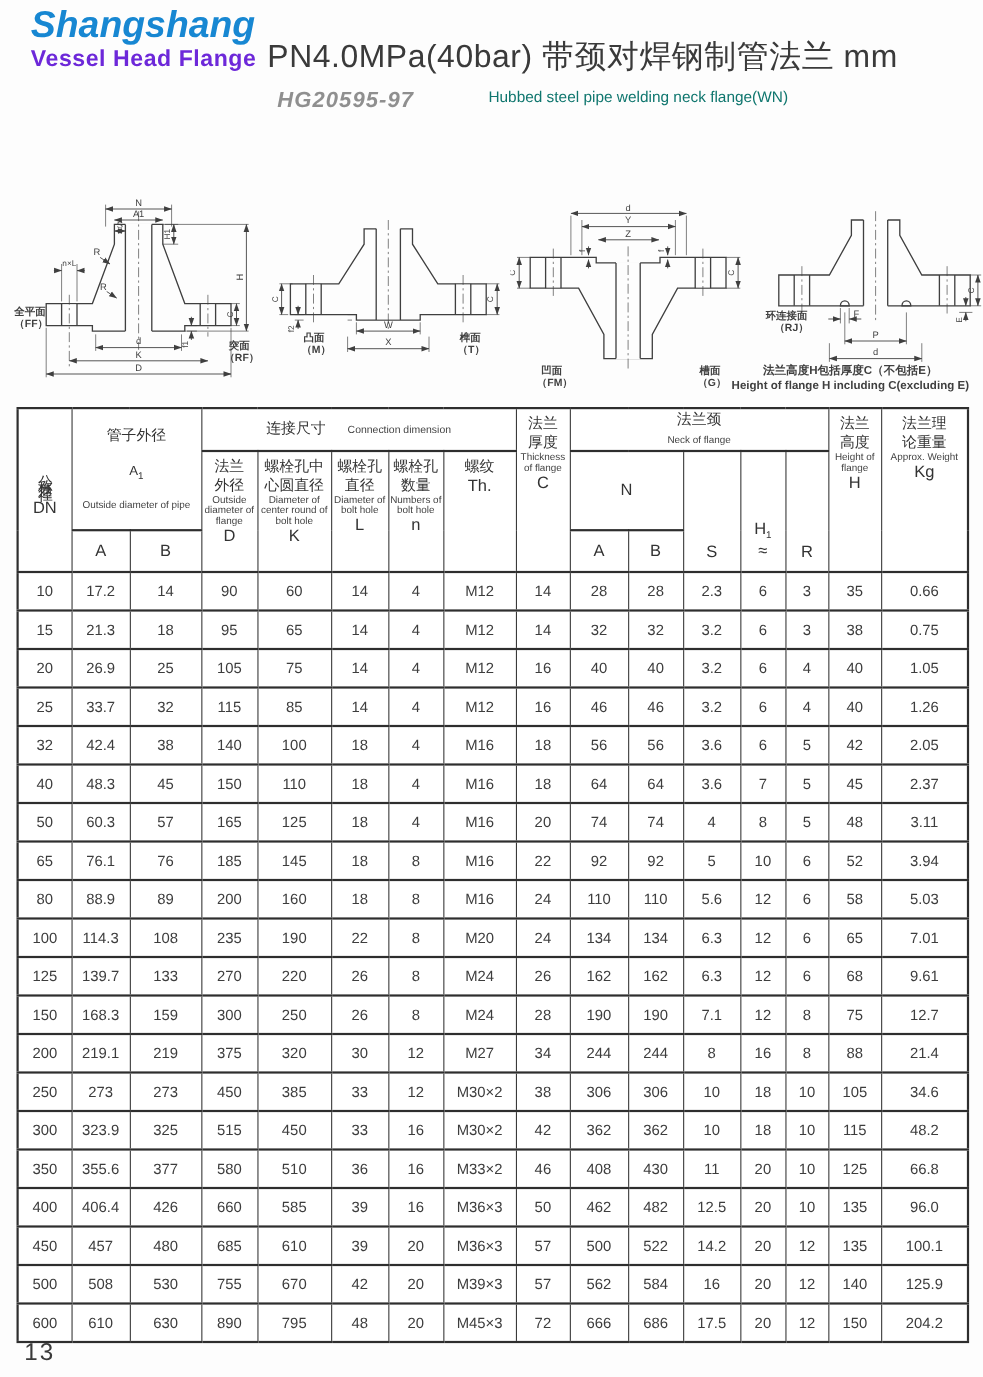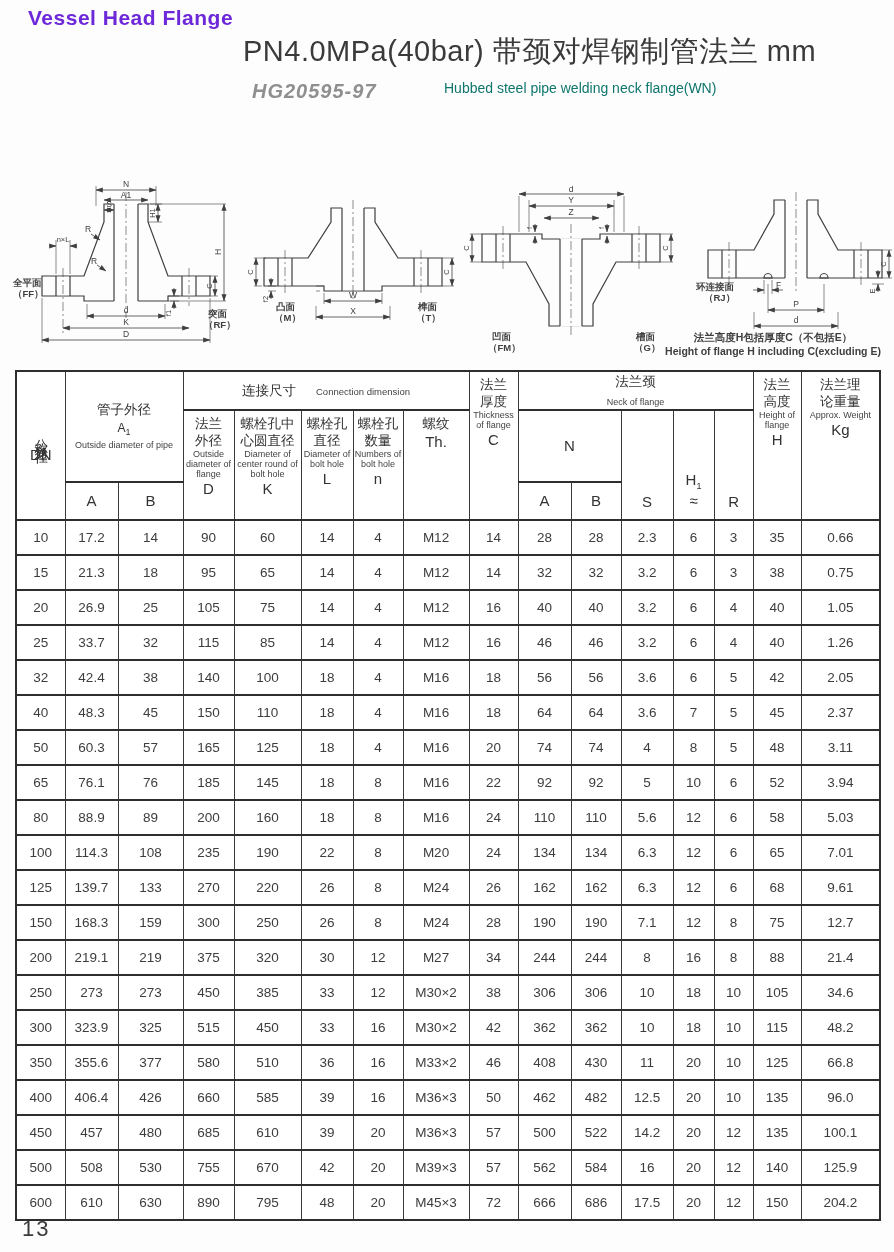--- a/index.html
+++ b/index.html
@@ -31,35 +31,36 @@
   table { border-collapse:collapse; table-layout:fixed; width:864px; background:#fff; }
   th,td { border-left:1px solid #3a3a3a; border-right:1px solid #3a3a3a;
           border-top:2px solid #2e2e2e; border-bottom:2px solid #2e2e2e;
           text-align:center; vertical-align:middle; font-weight:normal; }
   table { border:2px solid #2e2e2e; }
   tbody td { height:35px; font-size:13.5px; color:#3d3d3d; }
   .hcn { font-size:13.5px; line-height:1.25; color:#333; }
   .hen { font-size:9px; line-height:1.1; color:#444; }
   .hcode { font-size:15px; color:#333; }
   .vstack { display:flex; flex-direction:column; align-items:center; height:100%; padding:5px 1px; }
-  .vmid { display:flex; flex-direction:column; justify-content:center; align-items:center; height:100%; gap:2px; }
+  .vmid { display:flex; flex-direction:column; justify-content:center; align-items:center; height:100%; gap:16px; }
   .vbot { display:flex; flex-direction:column; justify-content:flex-end; align-items:center; height:100%; padding-bottom:9px; }
   .dn-vert { writing-mode:vertical-rl; text-orientation:upright; font-size:13.5px; letter-spacing:4px; color:#333; }
   sub.small { font-size:9px; }
   .r1 th { height:38px; }
   .r2 th { height:72px; }
   .r3 th { height:38px; }
   .grp-en { font-size:9.5px; margin-left:20px; }
 
   .pagenum { left:22px; top:1216px; font-size:22px; color:#3a3a3a; letter-spacing:2px; }
 </style>
 </head>
 <body>
 
 <div class="abs logo">
+  <div class="logo-l1">Shangshang</div>
   <div class="logo-l2">Vessel Head Flange</div>
 </div>
 <div class="abs title-cn">PN4.0MPa(40bar) 带颈对焊钢制管法兰  mm</div>
 <div class="abs std">HG20595-97</div>
 <div class="abs subtitle">Hubbed steel pipe welding neck flange(WN)</div>
 
 <svg class="abs" style="left:12px;top:176px;" width="222" height="190" viewBox="0 0 222 190">
   <defs>
     <pattern id="h1" patternUnits="userSpaceOnUse" width="6" height="6" patternTransform="rotate(45)">
       <line x1="0" y1="0" x2="0" y2="6" stroke="#6a6a6a" stroke-width="0.7"></line>

